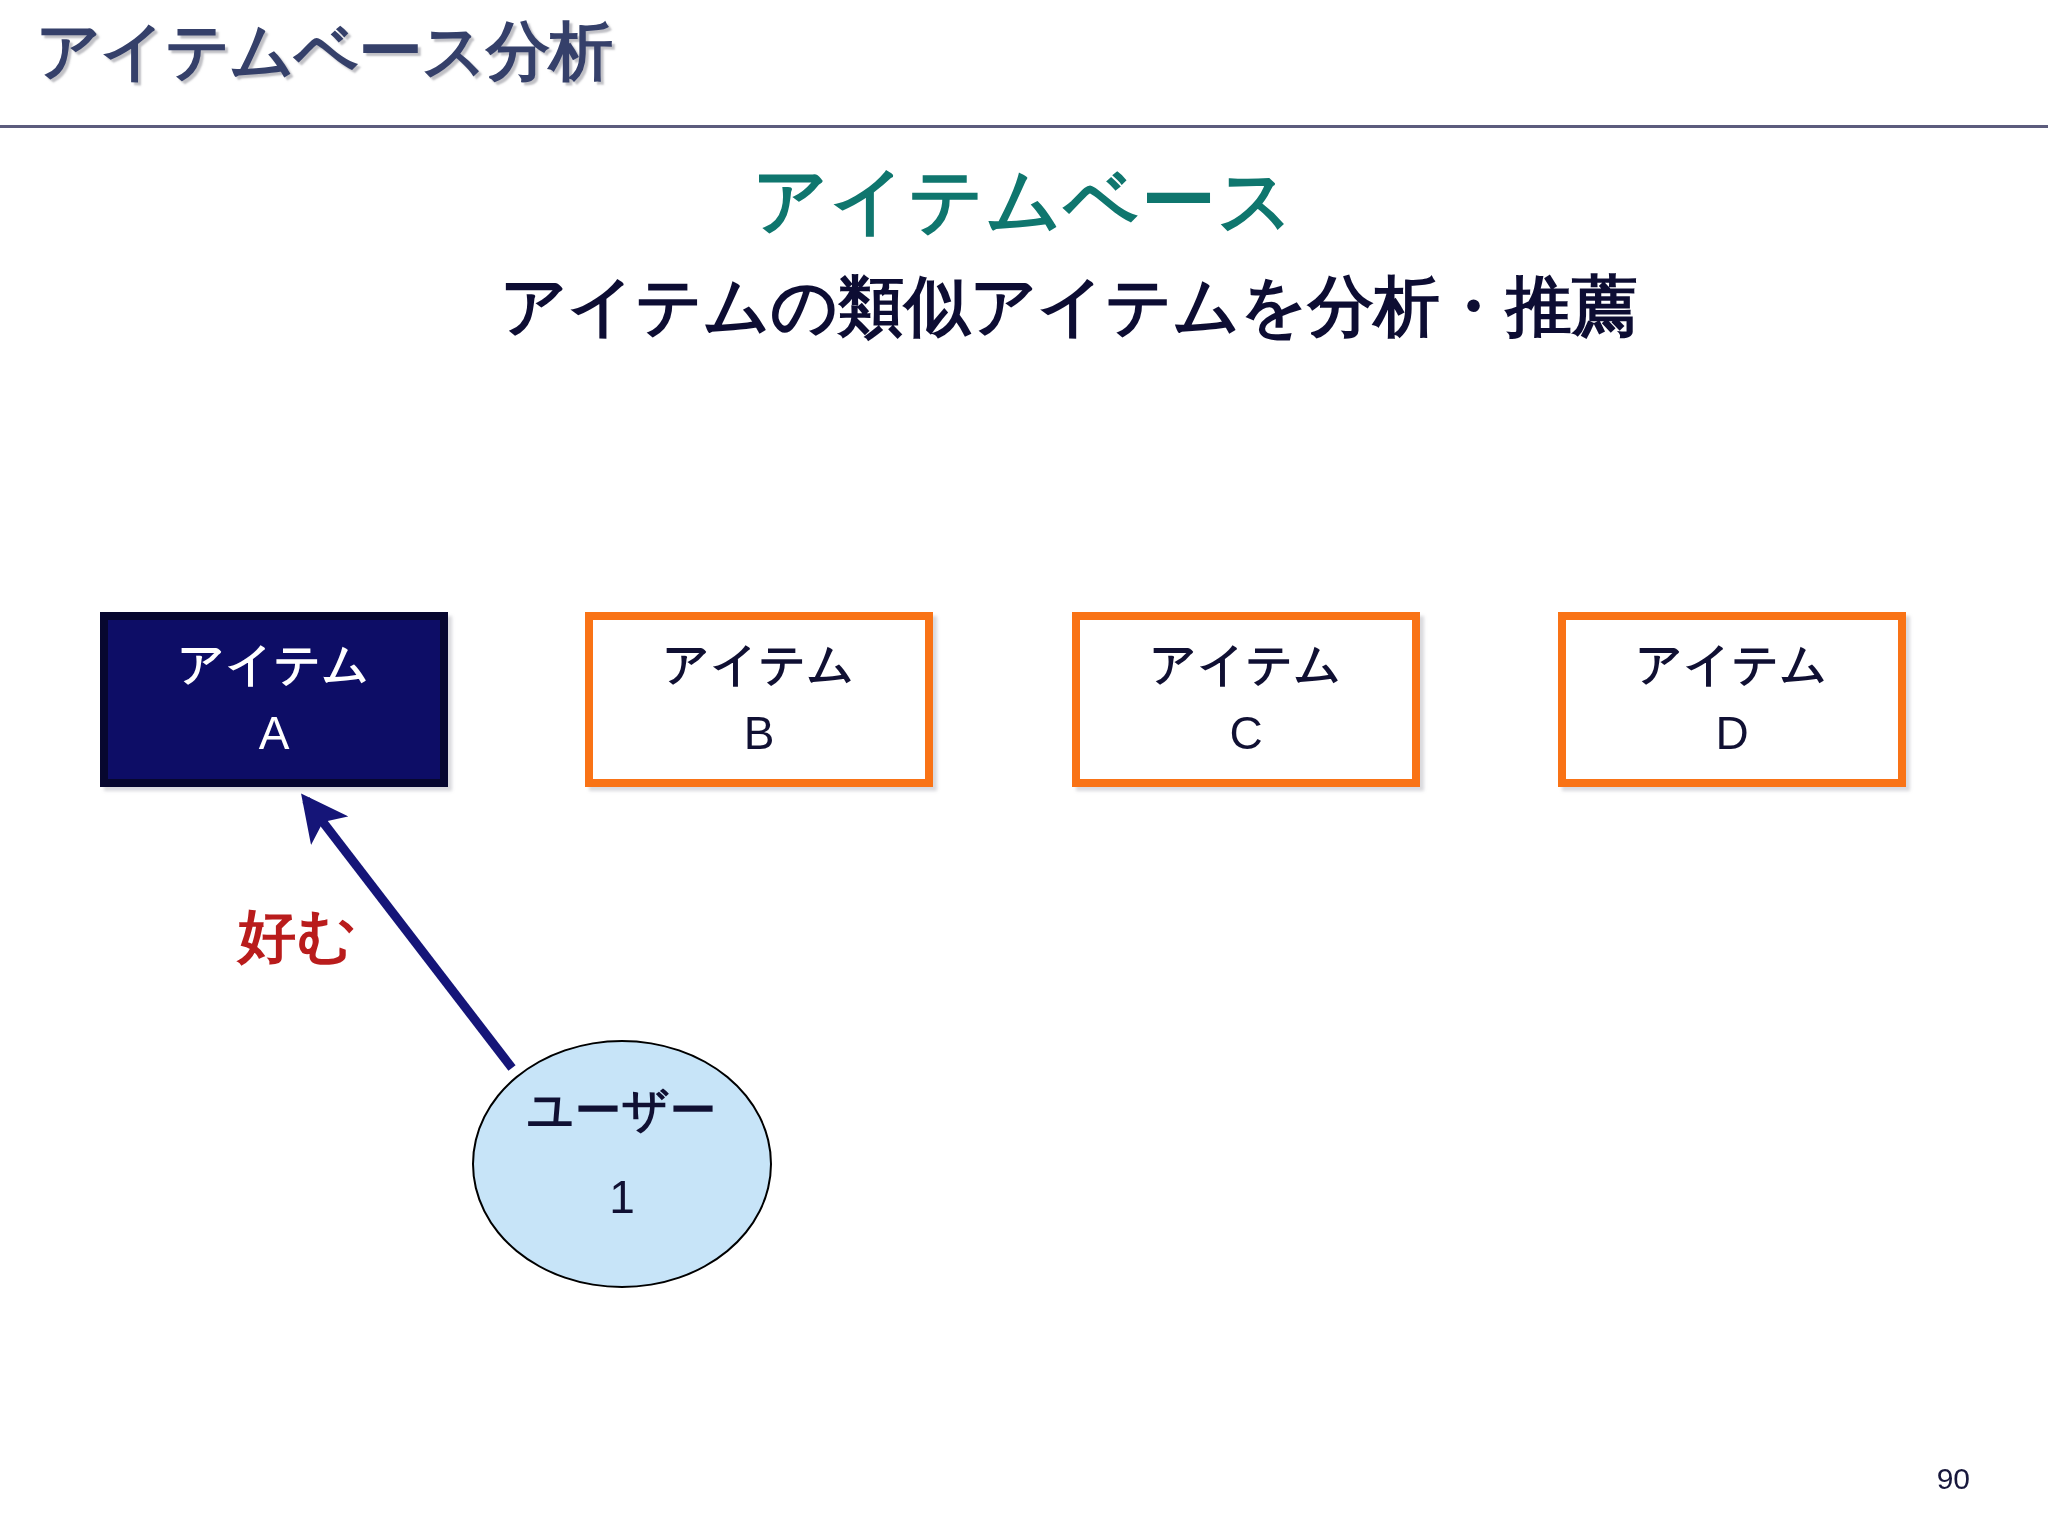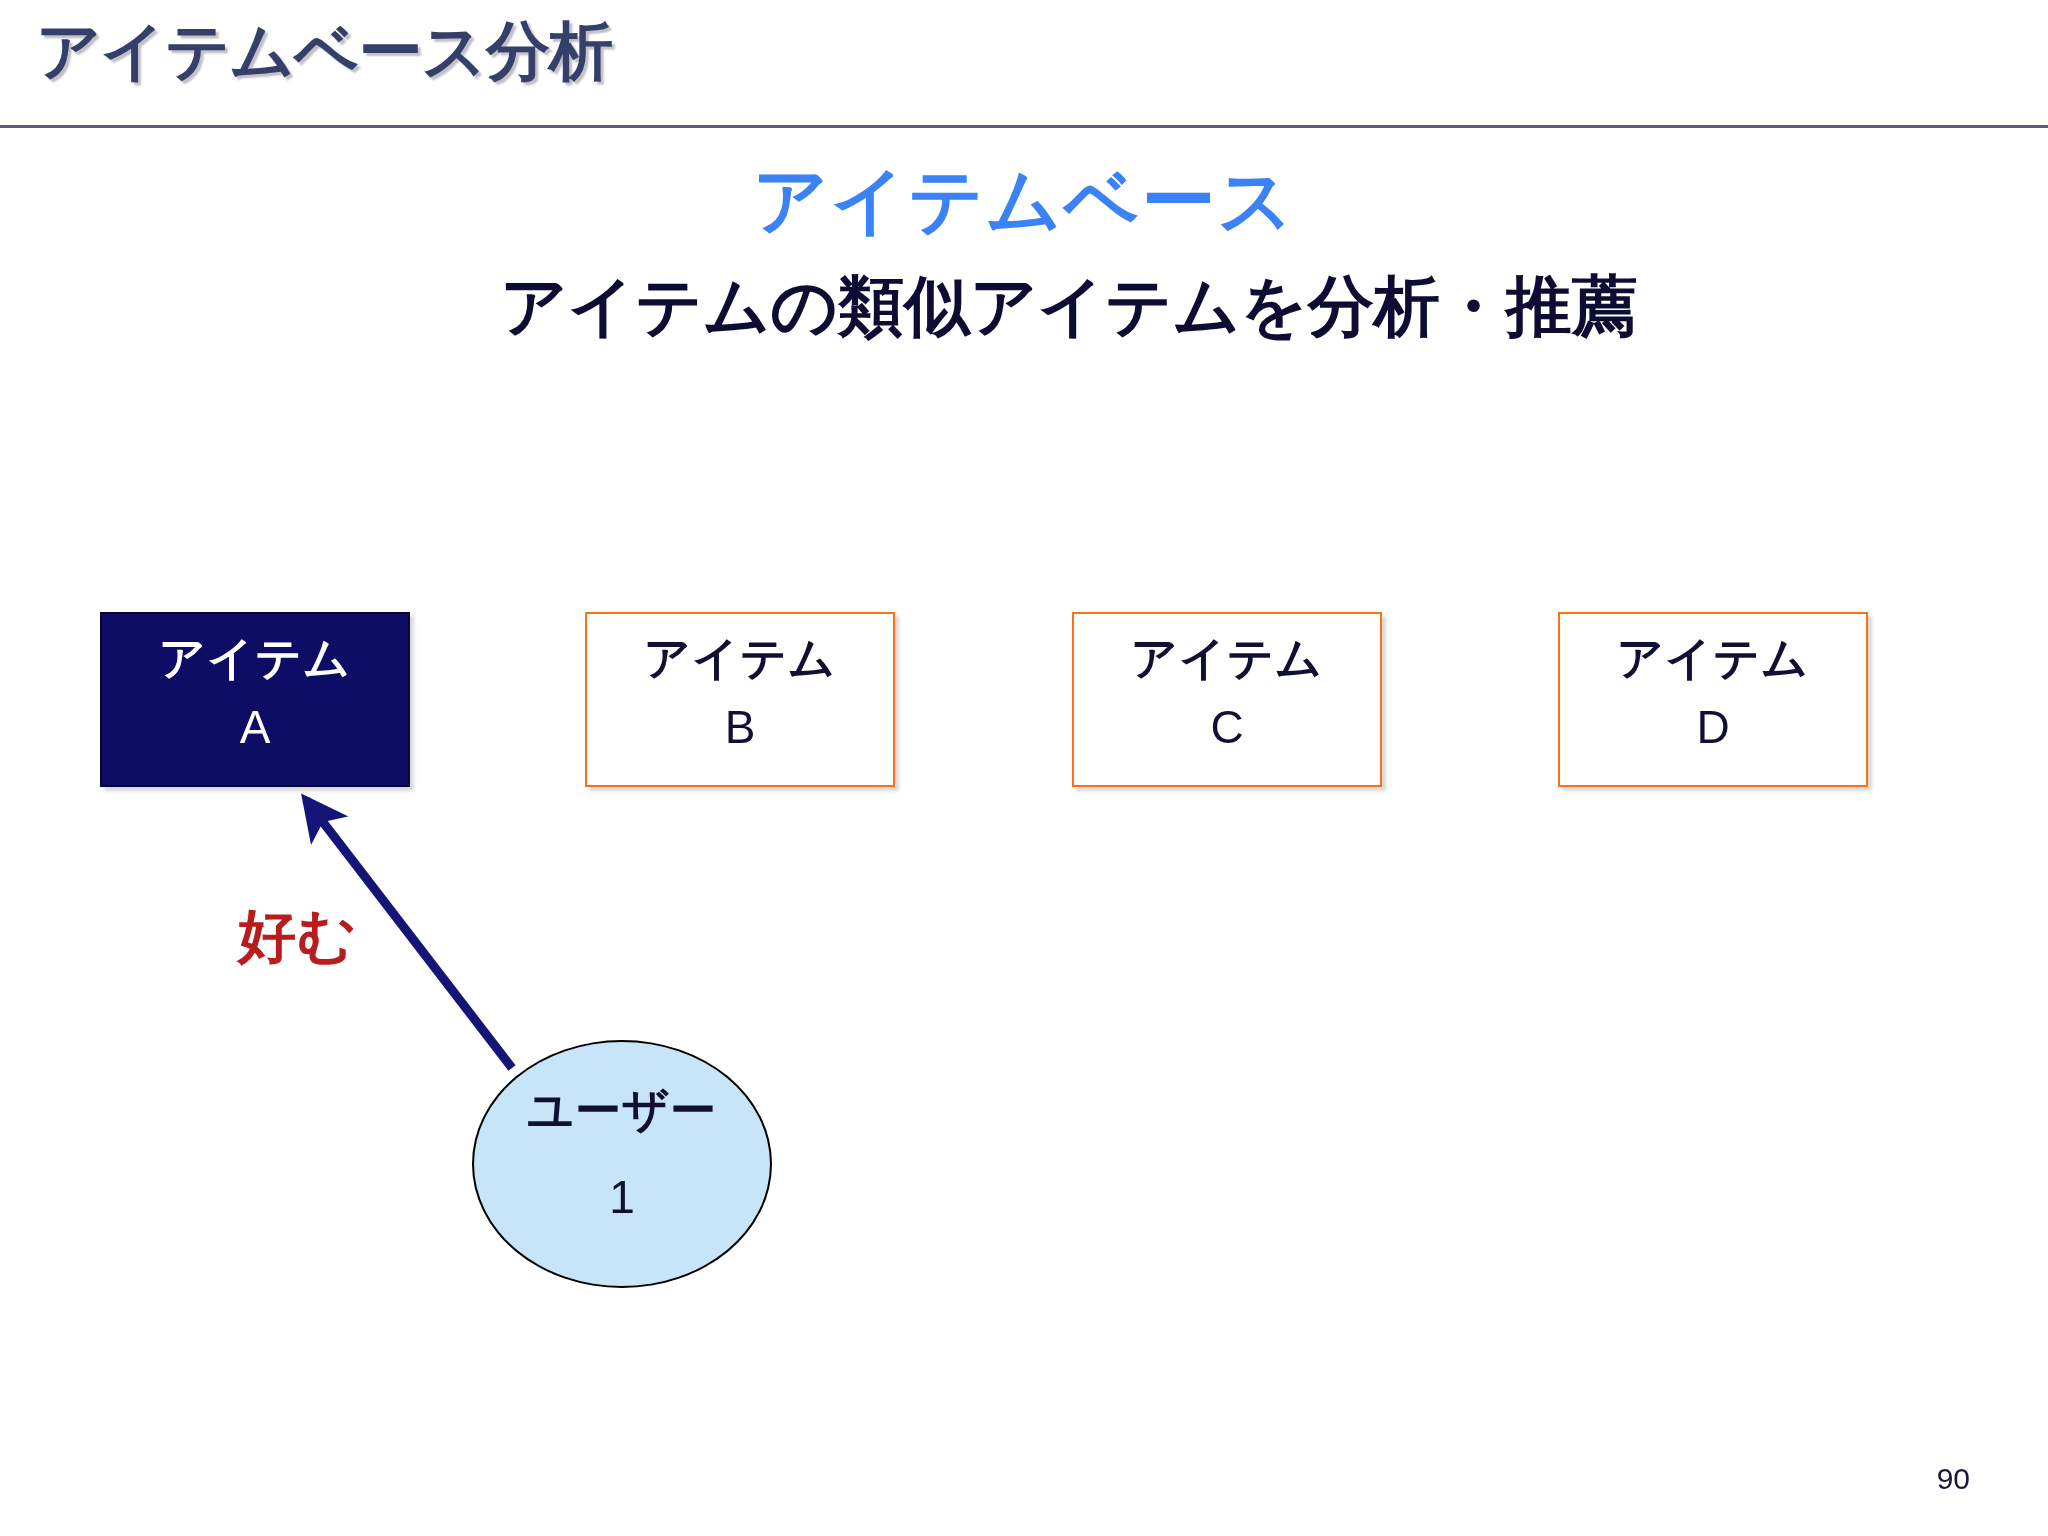--- a/index.html
+++ b/index.html
@@ -41,44 +41,44 @@
 
   
   #main-heading {
     position: absolute;
     left: 0;
     top: 152px;
     width: 2048px;
     text-align: center;
     font-size: 74px;
     font-weight: bold;
-    color: #3b82f6;
+    color: #0f766e;
     letter-spacing: 2px;
   }
   #sub-heading {
     position: absolute;
     left: 0;
     top: 262px;
     width: 2048px;
     text-align: center;
     font-size: 66px;
     font-weight: bold;
     color: #0d0d33;
     letter-spacing: 0px;
     margin-left: 45px;
   }
 
   
   .item-box {
     position: absolute;
     top: 612px;
-    width: 310px;
+    width: 348px;
     height: 175px;
     box-sizing: border-box;
-    border: 2px solid #f97316;
+    border: 8px solid #f97316;
     background: #ffffff;
     box-shadow: 4px 4px 3px rgba(150,150,160,0.35);
   }
   .item-box.selected {
     background: #0d0d66;
     border-color: #07072f;
   }
   .item-box .box-line1 {
     position: absolute;
     left: 0;

